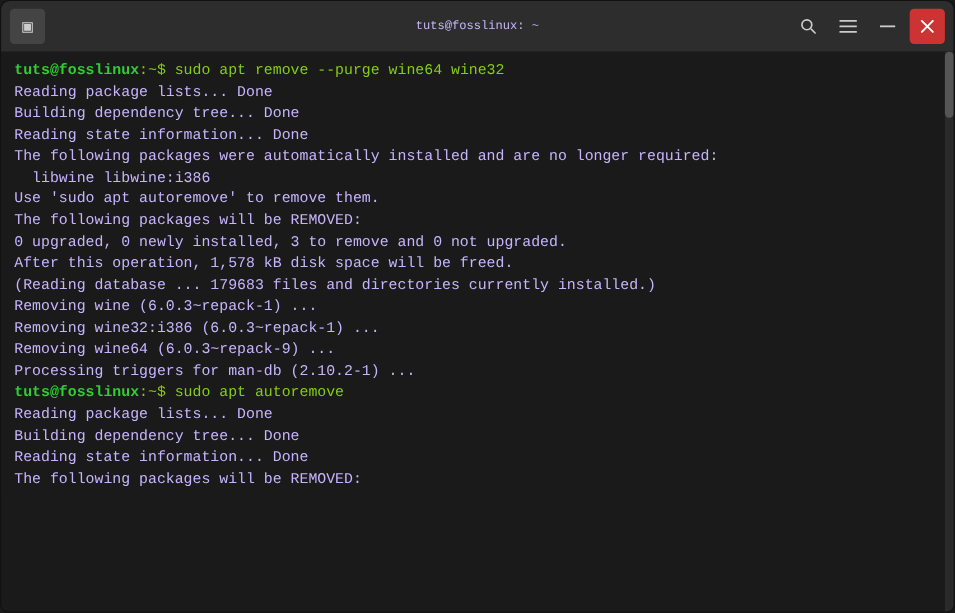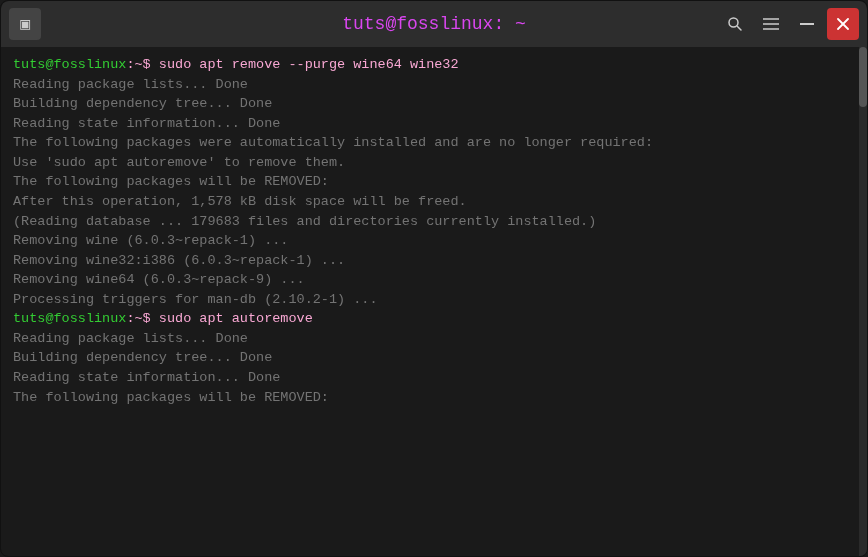--- a/index.html
+++ b/index.html
@@ -44,22 +44,22 @@
       align-items: center;
       justify-content: center;
       color: #ccc;
       font-size: 16px;
     }
 
     .title-bar-center {
       position: absolute;
       left: 50%;
       transform: translateX(-50%);
-      color: #d946ef;
-      font-size: 18px;
+      color: #c4b5fd;
+      font-size: 11px;
     }
 
     .title-bar-controls {
       display: flex;
       align-items: center;
       gap: 4px;
     }
 
     .tb-btn {
       width: 32px;
@@ -85,29 +85,29 @@
       background: #1a1a1a;
       padding: 8px 12px;
       overflow: hidden;
       color: #d0d0d0;
       font-size: 13.5px;
       line-height: 1.45;
     }
 
     .prompt {
       color: #33cc33;
-      font-weight: normal;
+      font-weight: bold;
     }
 
     .cmd-text {
-      color: #f9a8d4;
+      color: #84cc16;
     }
 
     .normal-line {
-      color: #737373;
+      color: #c4b5fd;
       white-space: pre;
     }
 
     .scrollbar {
       position: absolute;
       right: 0;
       top: 46px;
       width: 8px;
       height: calc(100% - 46px);
       background: #2a2a2a;
@@ -170,22 +170,24 @@
       </button>
     </div>
   </div>
 
   <div class="terminal-body" id="terminal-body">
   <div><span class="prompt">tuts@fosslinux</span><span class="cmd-text">:~$ sudo apt remove --purge wine64 wine32</span></div>
       <div class="normal-line">Reading package lists... Done</div>
       <div class="normal-line">Building dependency tree... Done</div>
       <div class="normal-line">Reading state information... Done</div>
       <div class="normal-line">The following packages were automatically installed and are no longer required:</div>
+      <div class="normal-line">  libwine libwine:i386</div>
       <div class="normal-line">Use 'sudo apt autoremove' to remove them.</div>
       <div class="normal-line">The following packages will be REMOVED:</div>
+      <div class="normal-line">0 upgraded, 0 newly installed, 3 to remove and 0 not upgraded.</div>
       <div class="normal-line">After this operation, 1,578 kB disk space will be freed.</div>
       <div class="normal-line">(Reading database ... 179683 files and directories currently installed.)</div>
       <div class="normal-line">Removing wine (6.0.3~repack-1) ...</div>
       <div class="normal-line">Removing wine32:i386 (6.0.3~repack-1) ...</div>
       <div class="normal-line">Removing wine64 (6.0.3~repack-9) ...</div>
       <div class="normal-line">Processing triggers for man-db (2.10.2-1) ...</div>
       <div><span class="prompt">tuts@fosslinux</span><span class="cmd-text">:~$ sudo apt autoremove</span></div>
       <div class="normal-line">Reading package lists... Done</div>
       <div class="normal-line">Building dependency tree... Done</div>
       <div class="normal-line">Reading state information... Done</div>

